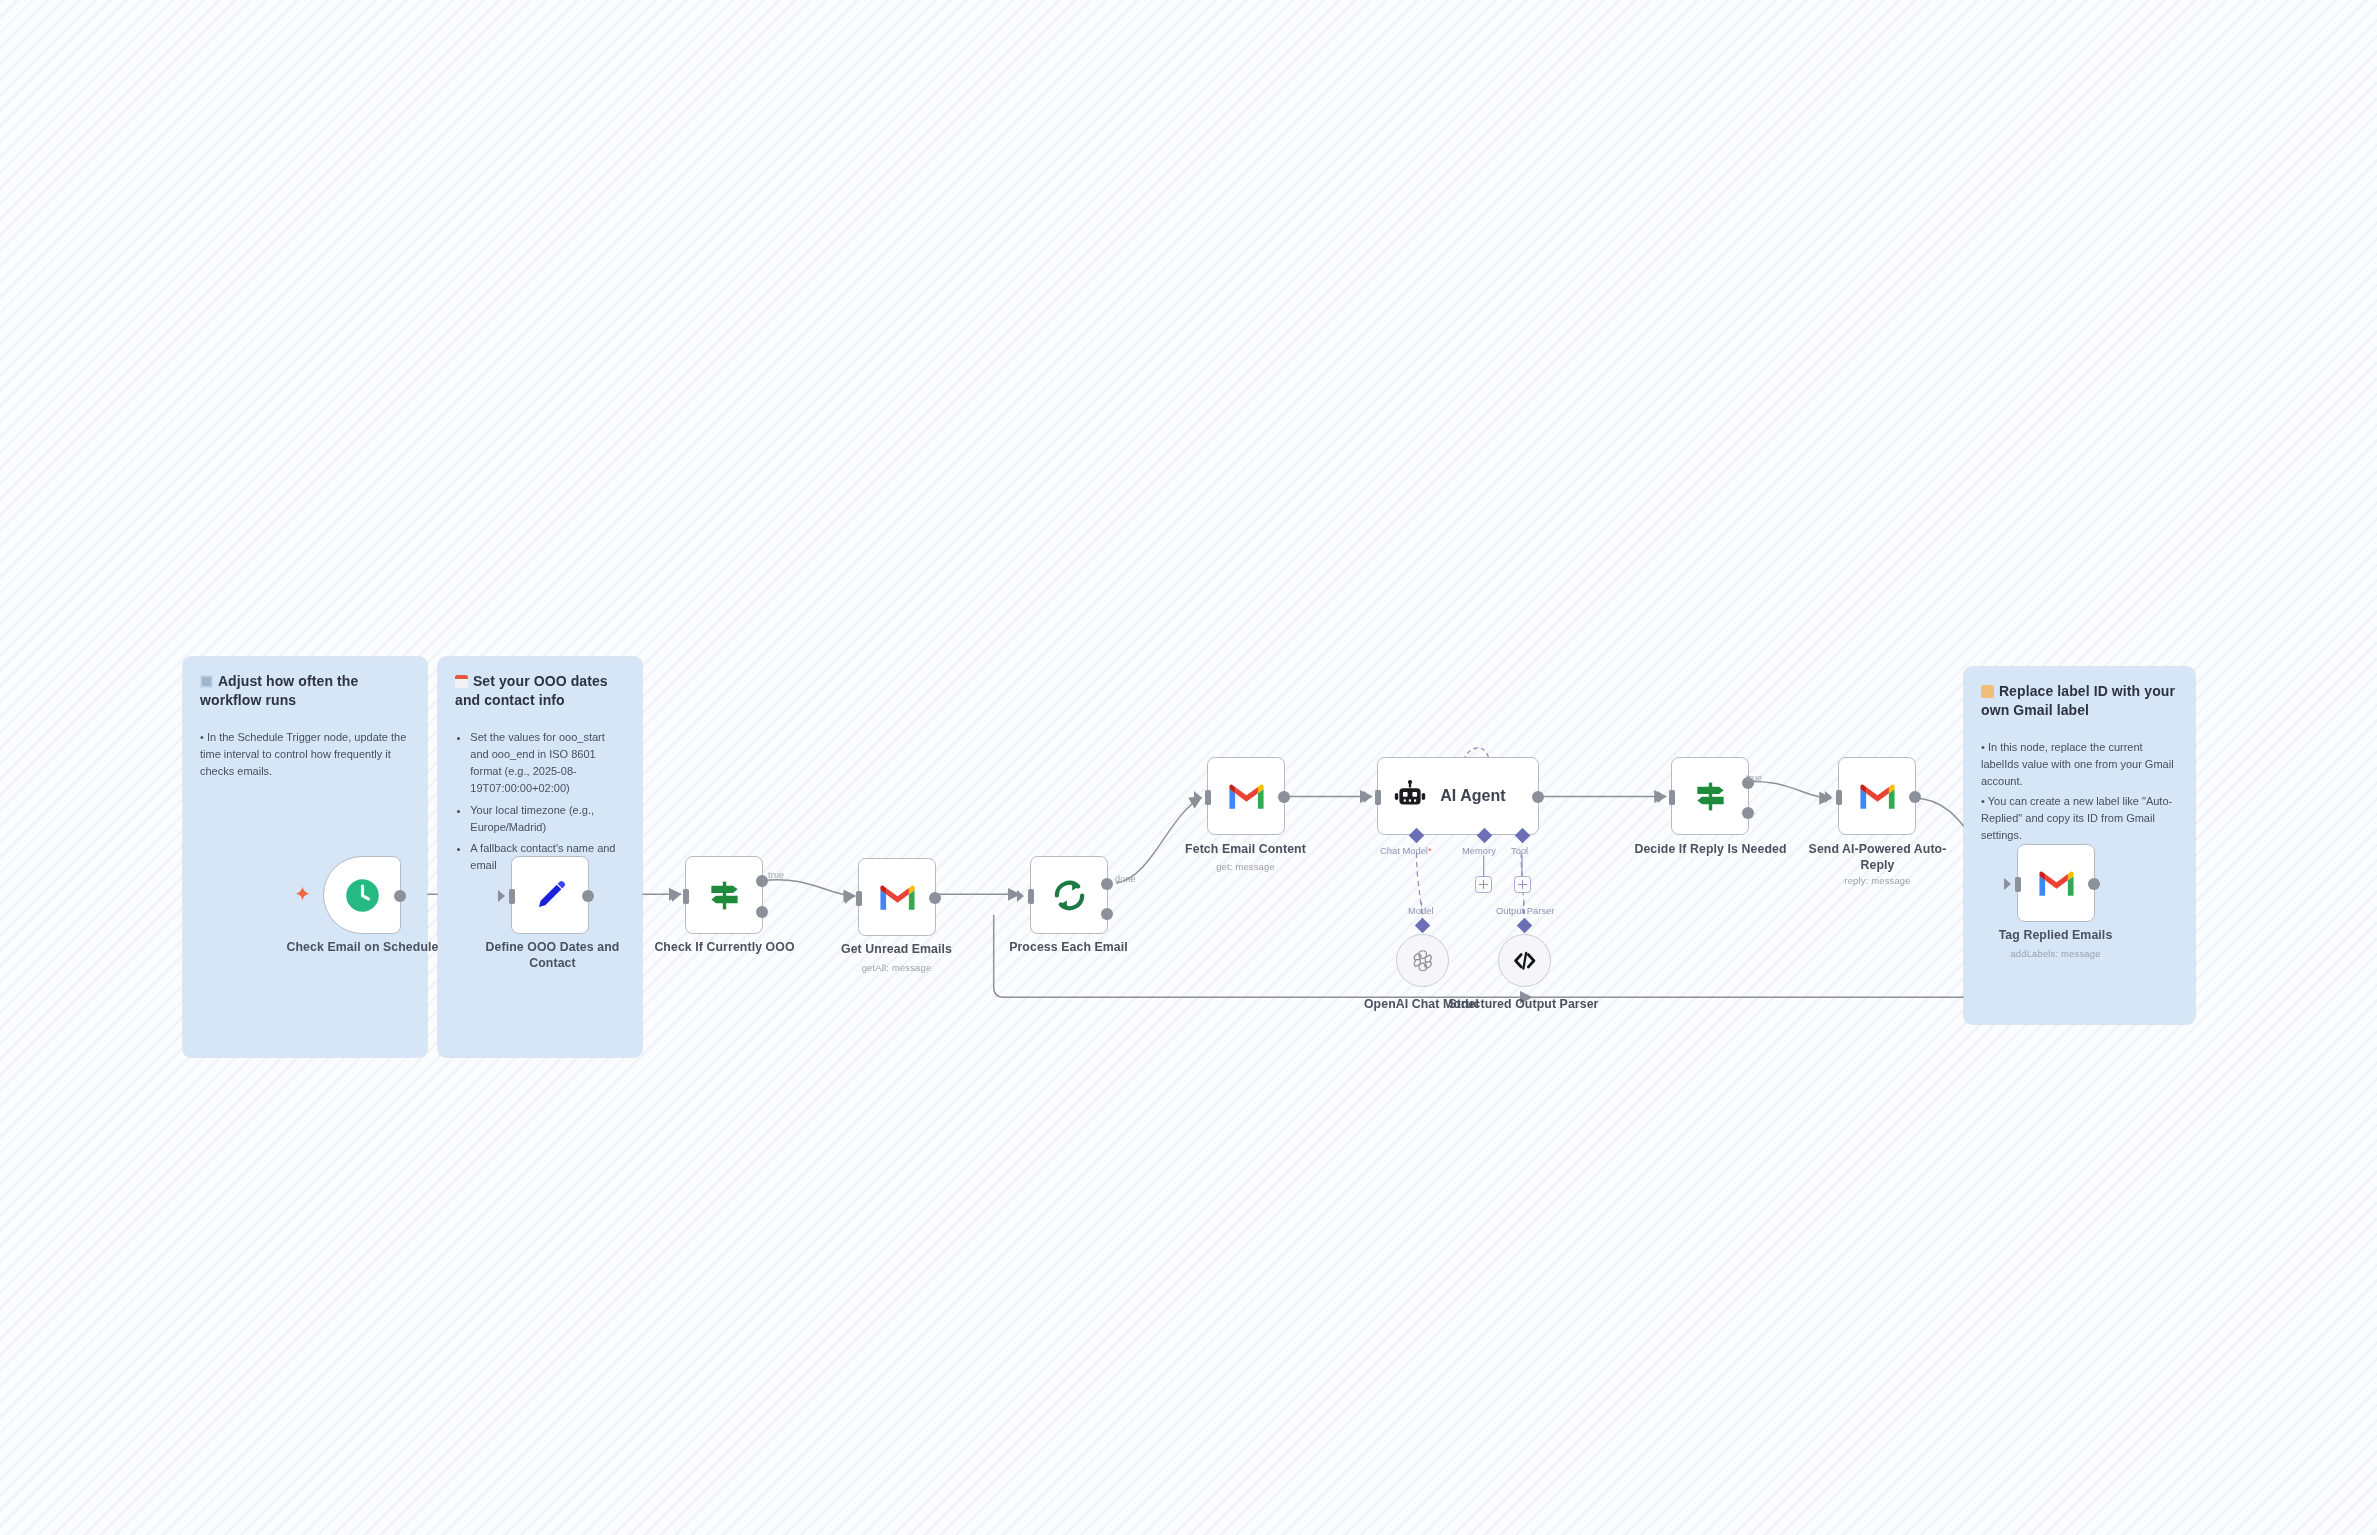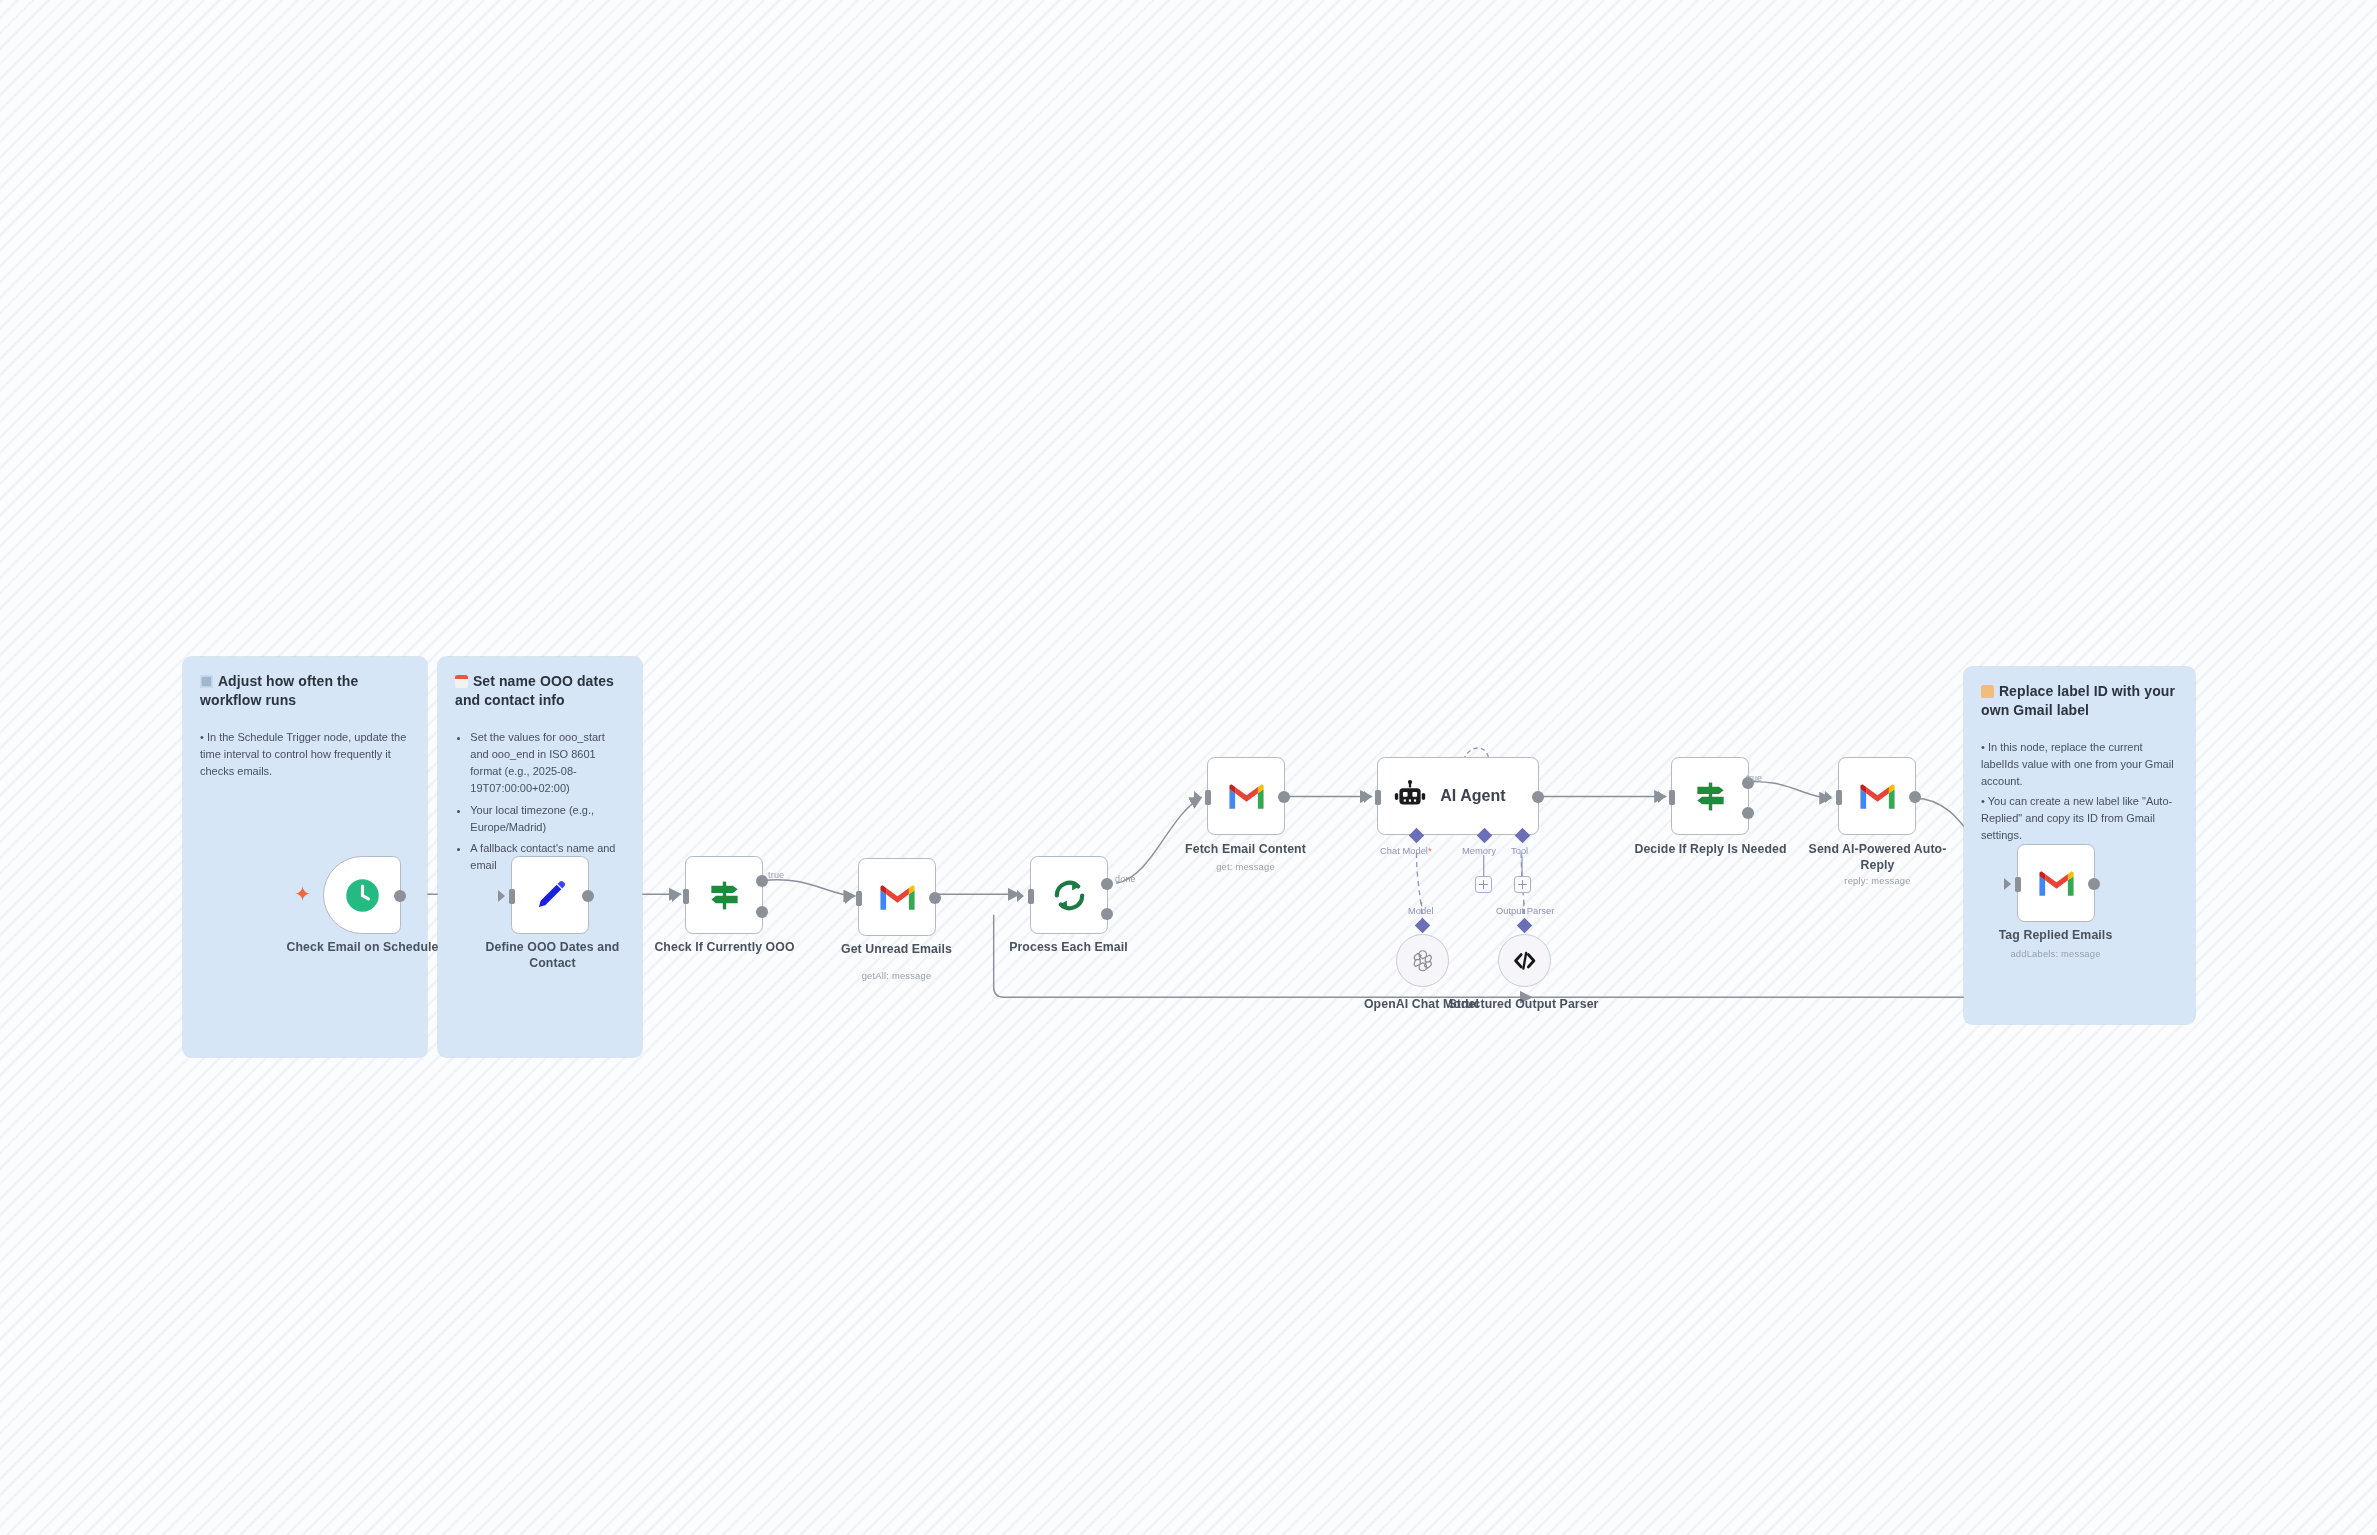--- a/index.html
+++ b/index.html
@@ -254,21 +254,21 @@
     <div class="st-title">
       <span class="emo-chip emo-clock"></span><span>Adjust how often the workflow runs</span>
     </div>
     <div class="st-body">
       <p>• In the Schedule Trigger node, update the time interval to control how frequently it checks emails.</p>
     </div>
   </div>
 
   <div class="sticky" style="left:438px; top:657px; width:204px; height:400px;">
     <div class="st-title">
-      <span class="emo-chip emo-memo"></span><span>Set name OOO dates and contact info</span>
+      <span class="emo-chip emo-memo"></span><span>Set your OOO dates and contact info</span>
     </div>
     <div class="st-body">
       <ul>
         <li>Set the values for ooo_start and ooo_end in ISO 8601 format (e.g., 2025-08-19T07:00:00+02:00)</li>
         <li>Your local timezone (e.g., Europe/Madrid)</li>
         <li>A fallback contact's name and email</li>
       </ul>
     </div>
   </div>
 
@@ -324,21 +324,21 @@
       <path d="M38 33 L45 33 L45 9 L38 14 z" fill="#34a853"></path>
       <path d="M3 9 L3 5.5 C3 3.6 5.2 2.6 6.7 3.8 L10 6.3 L10 14 z" fill="#c5221f"></path>
       <path d="M45 9 L45 5.5 C45 3.6 42.8 2.6 41.3 3.8 L38 6.3 L38 14 z" fill="#fbbc04"></path>
       <path d="M10 6.3 L24 16.6 L38 6.3 L38 14 L24 24.4 L10 14 z" fill="#ea4335"></path>
     </svg>
     <span class="arrow-in" style="left:-13.6px; top:33px;"></span>
     <span class="port-in" style="left:-3.4px; top:32px;"></span>
     <span class="port" style="right:-6px; top:33px;"></span>
   </div>
   <div class="node-title" style="left:820px; top:942px; width:153px;">Get Unread Emails</div>
-  <div class="node-sub" style="left:820px; top:962px; width:153px;margin-top:8px;">getAll: message</div>
+  <div class="node-sub" style="left:820px; top:962px; width:153px;">getAll: message</div>
 
   <div class="node" style="left:1030px; top:856px; width:78px; height:78px;">
     <svg class="icon" width="39" height="39" viewBox="0 0 24 24">
       <path d="M4.2 12 A7.8 7.8 0 0 1 17.4 6.4" stroke="#1e7a45" stroke-width="2.6" fill="none" stroke-linecap="round"></path>
       <path d="M19.8 12 A7.8 7.8 0 0 1 6.6 17.6" stroke="#1e7a45" stroke-width="2.6" fill="none" stroke-linecap="round"></path>
       <path d="M13.6 3.2 L18.6 6.0 L13.6 8.9 z" fill="#1e7a45"></path>
       <path d="M10.4 20.8 L5.4 18.0 L10.4 15.1 z" fill="#1e7a45"></path>
     </svg>
     <span class="arrow-in" style="left:-13.6px; top:33px;"></span>
     <span class="port-in" style="left:-3.4px; top:32px;"></span>

